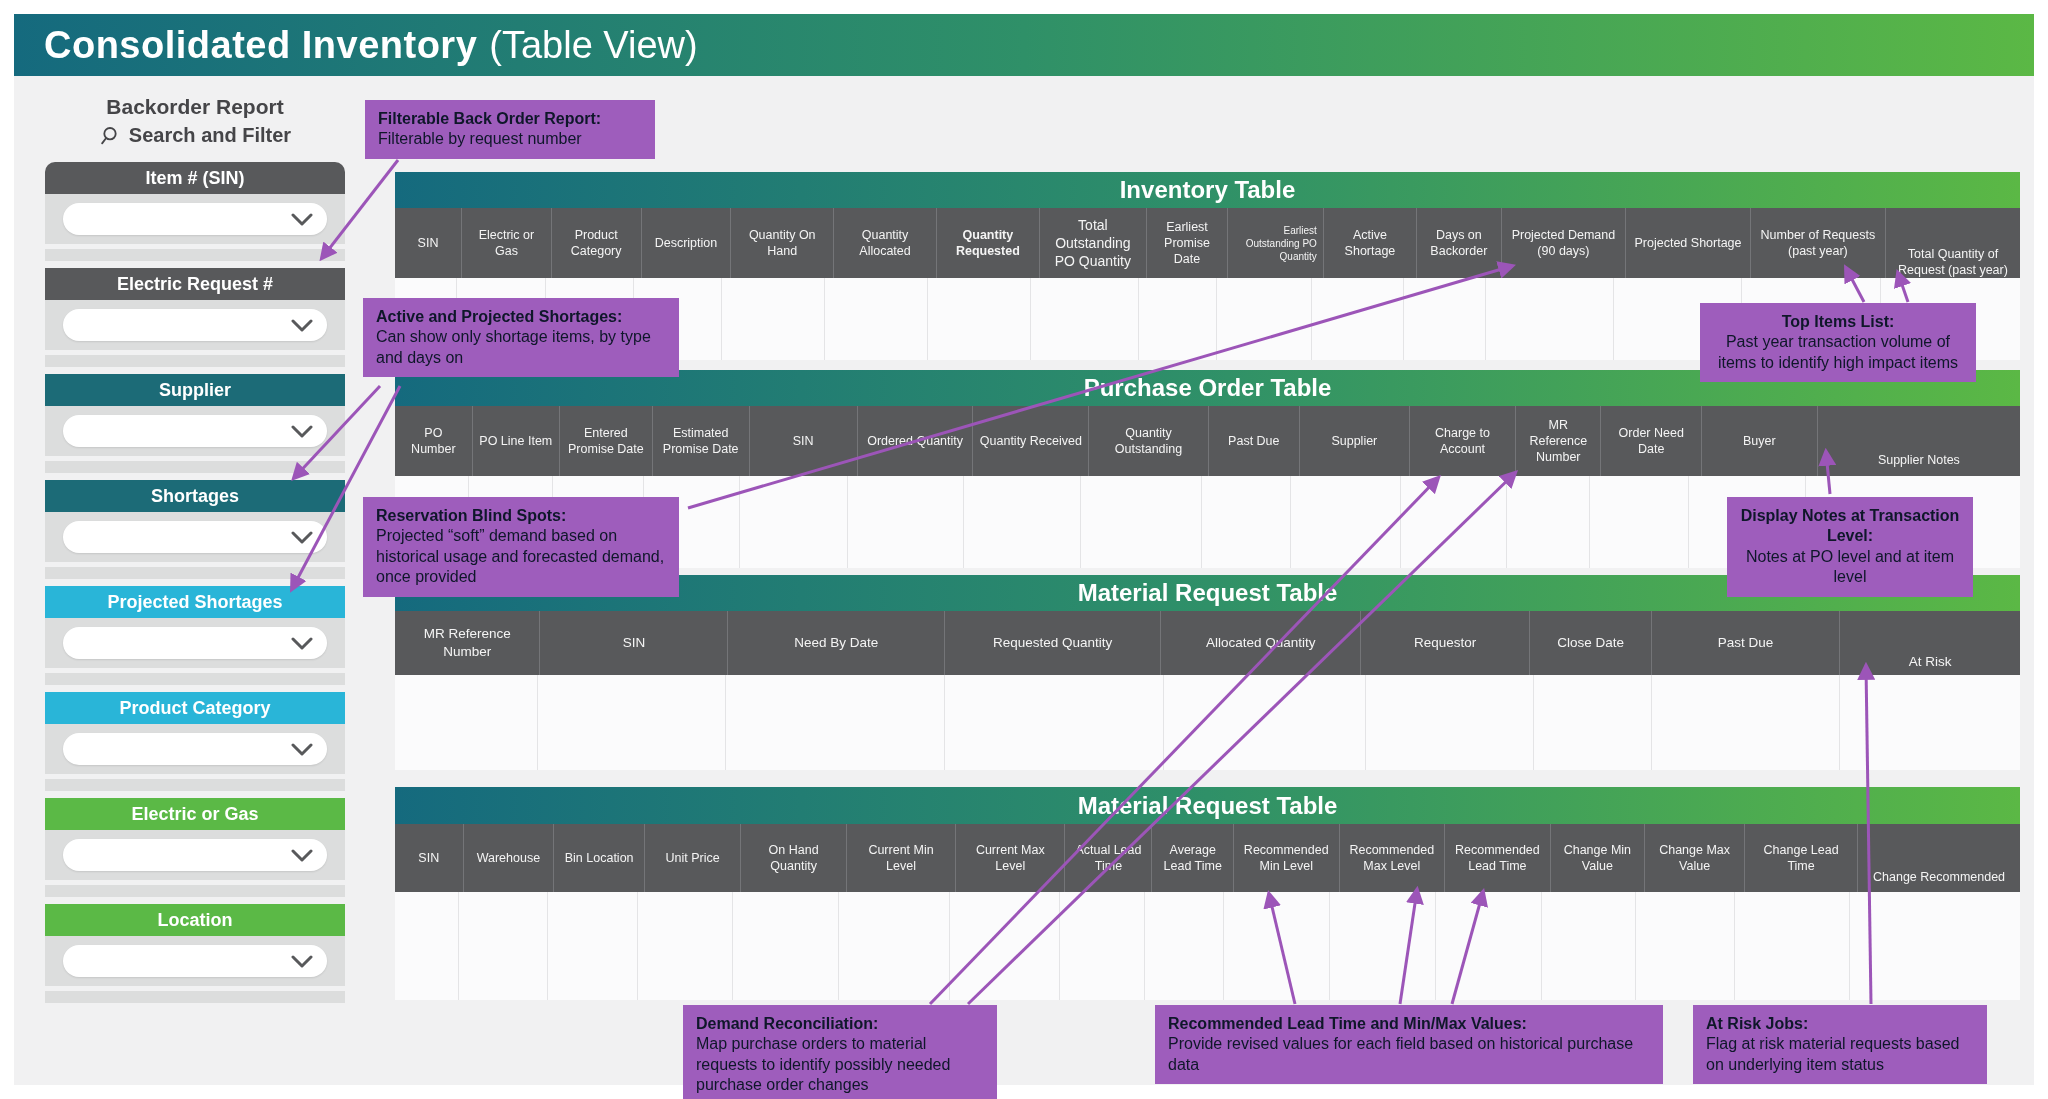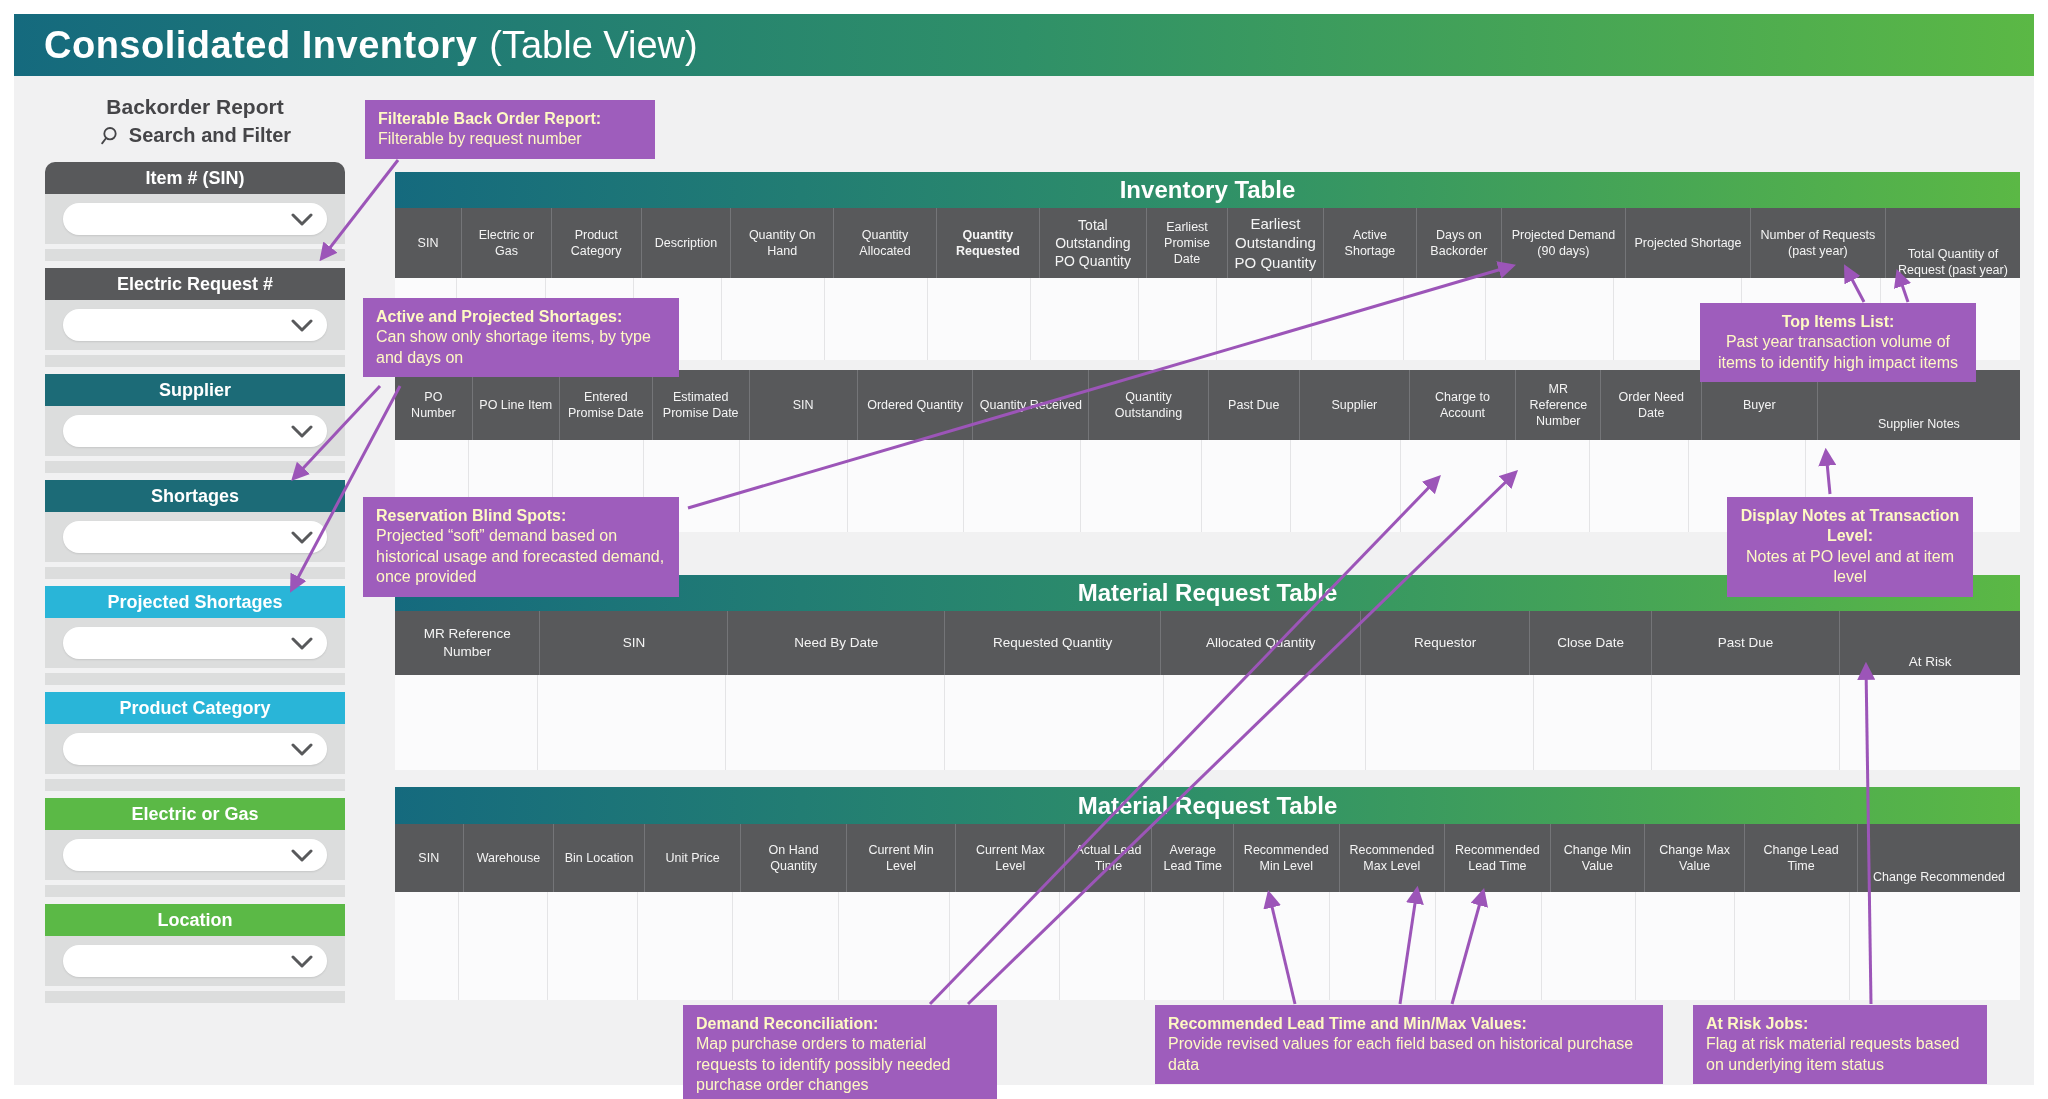--- a/index.html
+++ b/index.html
@@ -38,21 +38,21 @@
   .th{display:flex;align-items:center;justify-content:center;text-align:center;
       color:#f4f4f4;border-right:1px solid #747578;padding:4px 6px;
       box-sizing:border-box;line-height:1.3;}
   .th:last-child{border-right:none;margin-top:38px;}
   .table-bodyrow{display:flex;background:#fbfbfc;}
   .td{border-right:1px solid #e4e4e6;box-sizing:border-box;}
   .td:last-child{border-right:none;}
 
   #arrows{position:absolute;left:0;top:0;z-index:40;pointer-events:none;}
   #callouts{position:absolute;inset:0;z-index:45;pointer-events:none;}
-  .callout{position:absolute;background:#9e5dbc;color:#fef9c3;padding:9px 13px;
+  .callout{position:absolute;background:#9e5dbc;color:#0f172a;padding:9px 13px;
            box-sizing:border-box;font-size:16px;line-height:1.28;}
   .callout-title{font-weight:bold;}
 </style>
 </head>
 <body>
 
 <div class="page">
   <div class="content-bg"></div>
 
   <div class="app-header gradient">
@@ -167,21 +167,21 @@
         <div class="table-head" style="height: 70px;">
           <div class="th" style="flex: 62 62 0%; font-size: 12.5px;">SIN</div>
           <div class="th" style="flex: 88 88 0%; font-size: 12.5px;">Electric or Gas</div>
           <div class="th" style="flex: 88 88 0%; font-size: 12.5px;">Product Category</div>
           <div class="th" style="flex: 88 88 0%; font-size: 12.5px;">Description</div>
           <div class="th" style="flex: 103 103 0%; font-size: 12.5px;">Quantity On Hand</div>
           <div class="th" style="flex: 103 103 0%; font-size: 12.5px;">Quantity Allocated</div>
           <div class="th" style="flex: 103 103 0%; font-size: 12.5px; font-weight: bold;">Quantity Requested</div>
           <div class="th" style="flex: 108 108 0%; font-size: 14px;">Total Outstanding PO Quantity</div>
           <div class="th" style="flex: 78 78 0%; font-size: 12.5px;">Earliest Promise Date</div>
-          <div class="th" style="flex: 95 95 0%; font-size: 15px;">Earliest Outstanding PO Quantity</div>
+          <div class="th" style="flex: 95 95 0%; font-size: 10px; text-align: right;">Earliest Outstanding PO Quantity</div>
           <div class="th" style="flex: 92 92 0%; font-size: 12.5px;">Active Shortage</div>
           <div class="th" style="flex: 82 82 0%; font-size: 12.5px;">Days on Backorder</div>
           <div class="th" style="flex: 128 128 0%; font-size: 12.5px;">Projected Demand (90 days)</div>
           <div class="th" style="flex: 128 128 0%; font-size: 12.5px;">Projected Shortage</div>
           <div class="th" style="flex: 140 140 0%; font-size: 12.5px;">Number of Requests (past year)</div>
           <div class="th" style="flex: 140 140 0%; font-size: 12.5px;">Total Quantity of Request (past year)</div>
         </div>
         <div class="table-bodyrow" style="height: 82px;">
           <div class="td" style="flex: 62 62 0%;"></div>
           <div class="td" style="flex: 88 88 0%;"></div>
@@ -195,20 +195,21 @@
           <div class="td" style="flex: 95 95 0%;"></div>
           <div class="td" style="flex: 92 92 0%;"></div>
           <div class="td" style="flex: 82 82 0%;"></div>
           <div class="td" style="flex: 128 128 0%;"></div>
           <div class="td" style="flex: 128 128 0%;"></div>
           <div class="td" style="flex: 140 140 0%;"></div>
           <div class="td" style="flex: 140 140 0%;"></div>
         </div>
       </div>
       <div class="table-block" style="top: 370px;">
+        <div class="table-title gradient" style="height: 36px; line-height: 36px;">Purchase Order Table</div>
         <div class="table-head" style="height: 70px;">
           <div class="th" style="flex: 68 68 0%; font-size: 12.5px;">PO Number</div>
           <div class="th" style="flex: 78 78 0%; font-size: 12.5px;">PO Line Item</div>
           <div class="th" style="flex: 84 84 0%; font-size: 12.5px;">Entered Promise Date</div>
           <div class="th" style="flex: 88 88 0%; font-size: 12.5px;">Estimated Promise Date</div>
           <div class="th" style="flex: 100 100 0%; font-size: 12.5px;">SIN</div>
           <div class="th" style="flex: 108 108 0%; font-size: 12.5px;">Ordered Quantity</div>
           <div class="th" style="flex: 108 108 0%; font-size: 12.5px;">Quantity Received</div>
           <div class="th" style="flex: 112 112 0%; font-size: 12.5px;">Quantity Outstanding</div>
           <div class="th" style="flex: 82 82 0%; font-size: 12.5px;">Past Due</div>

